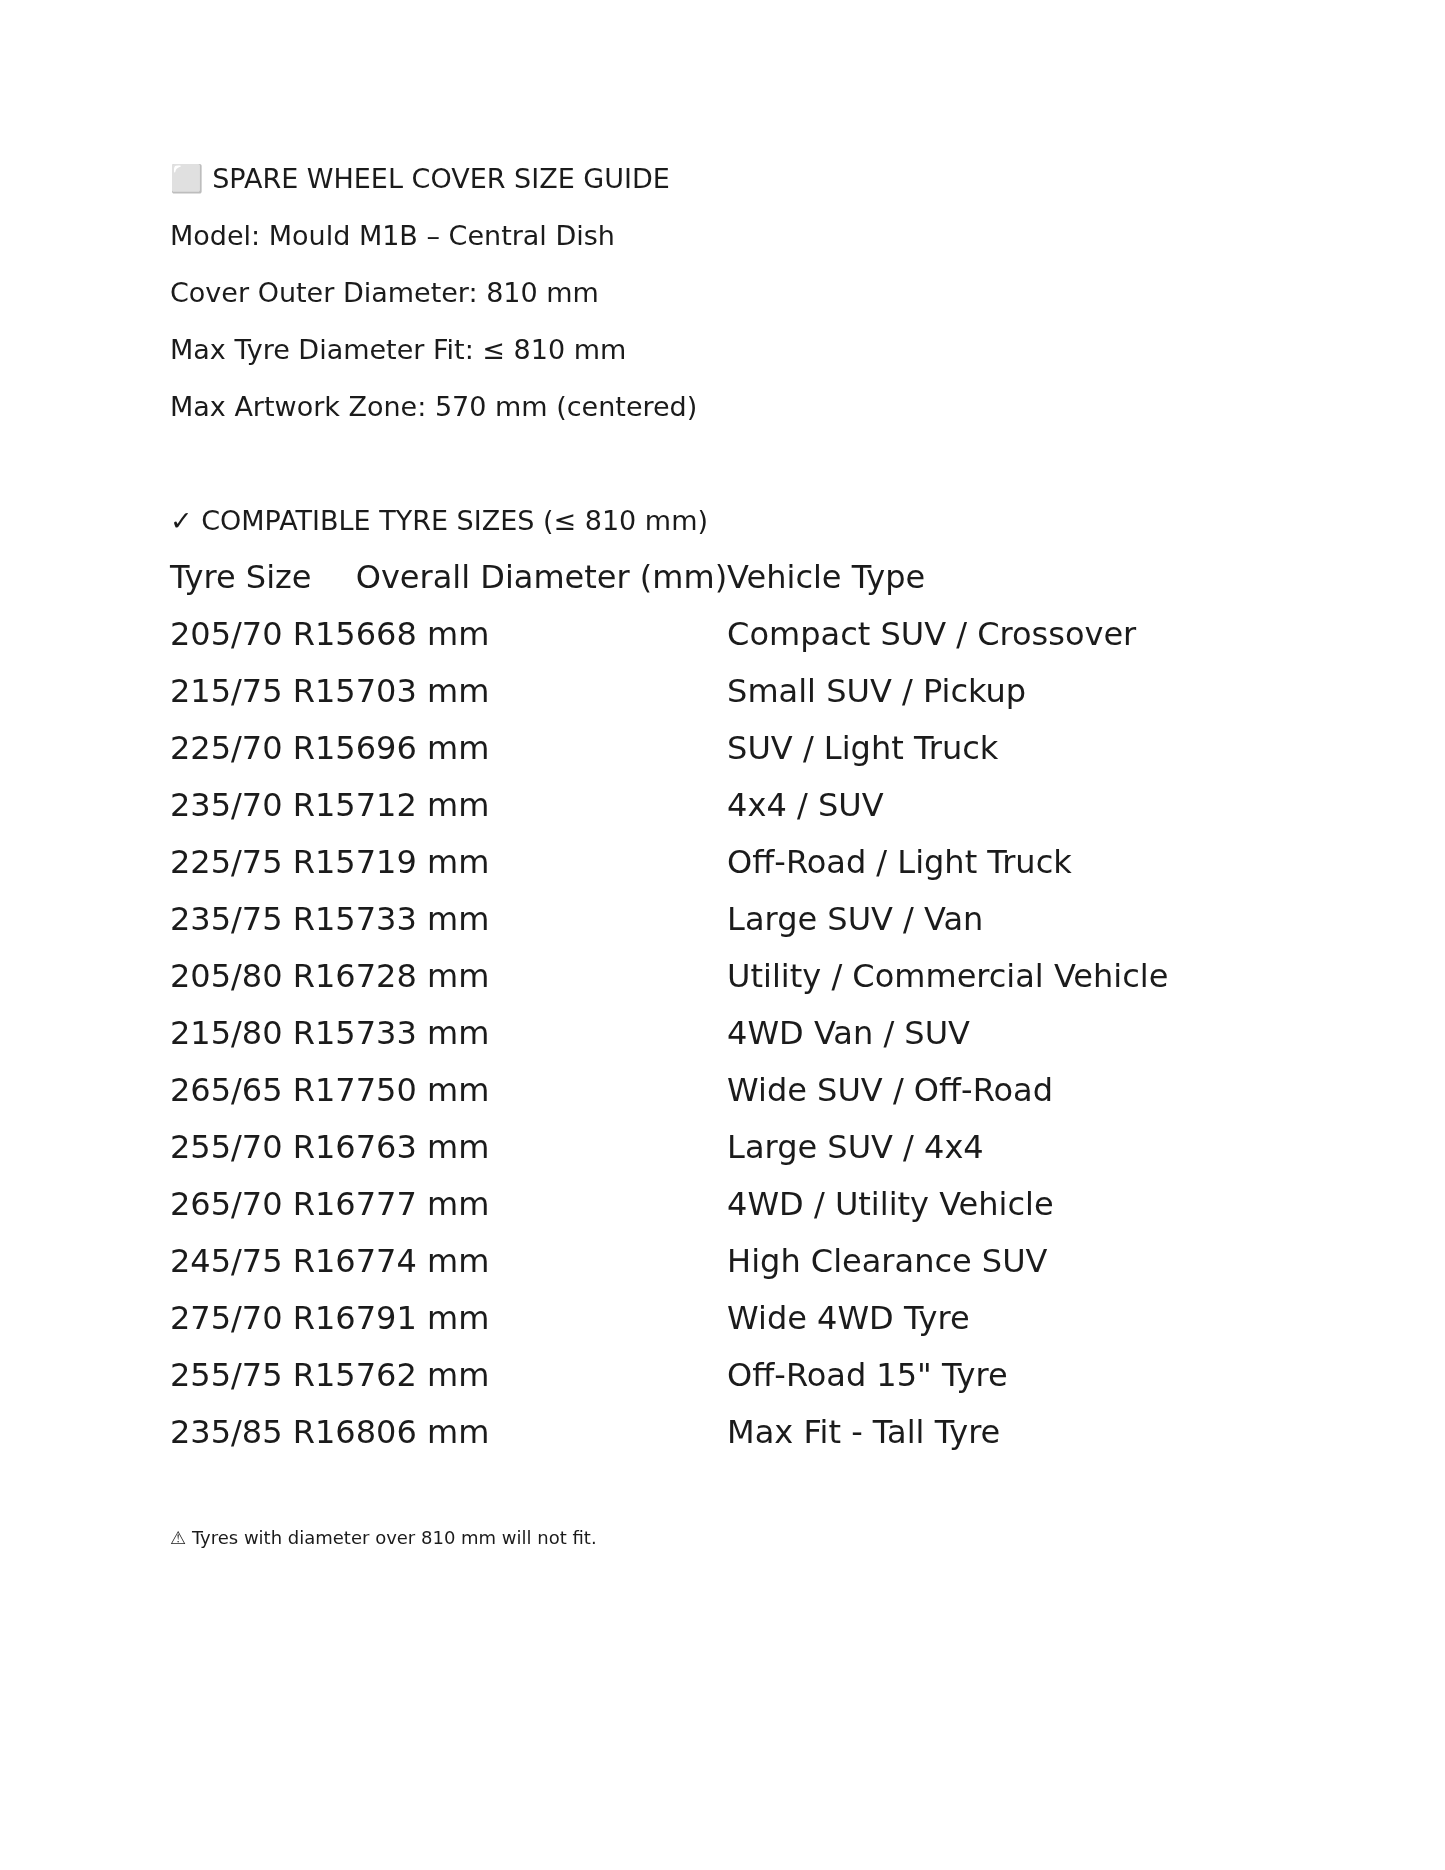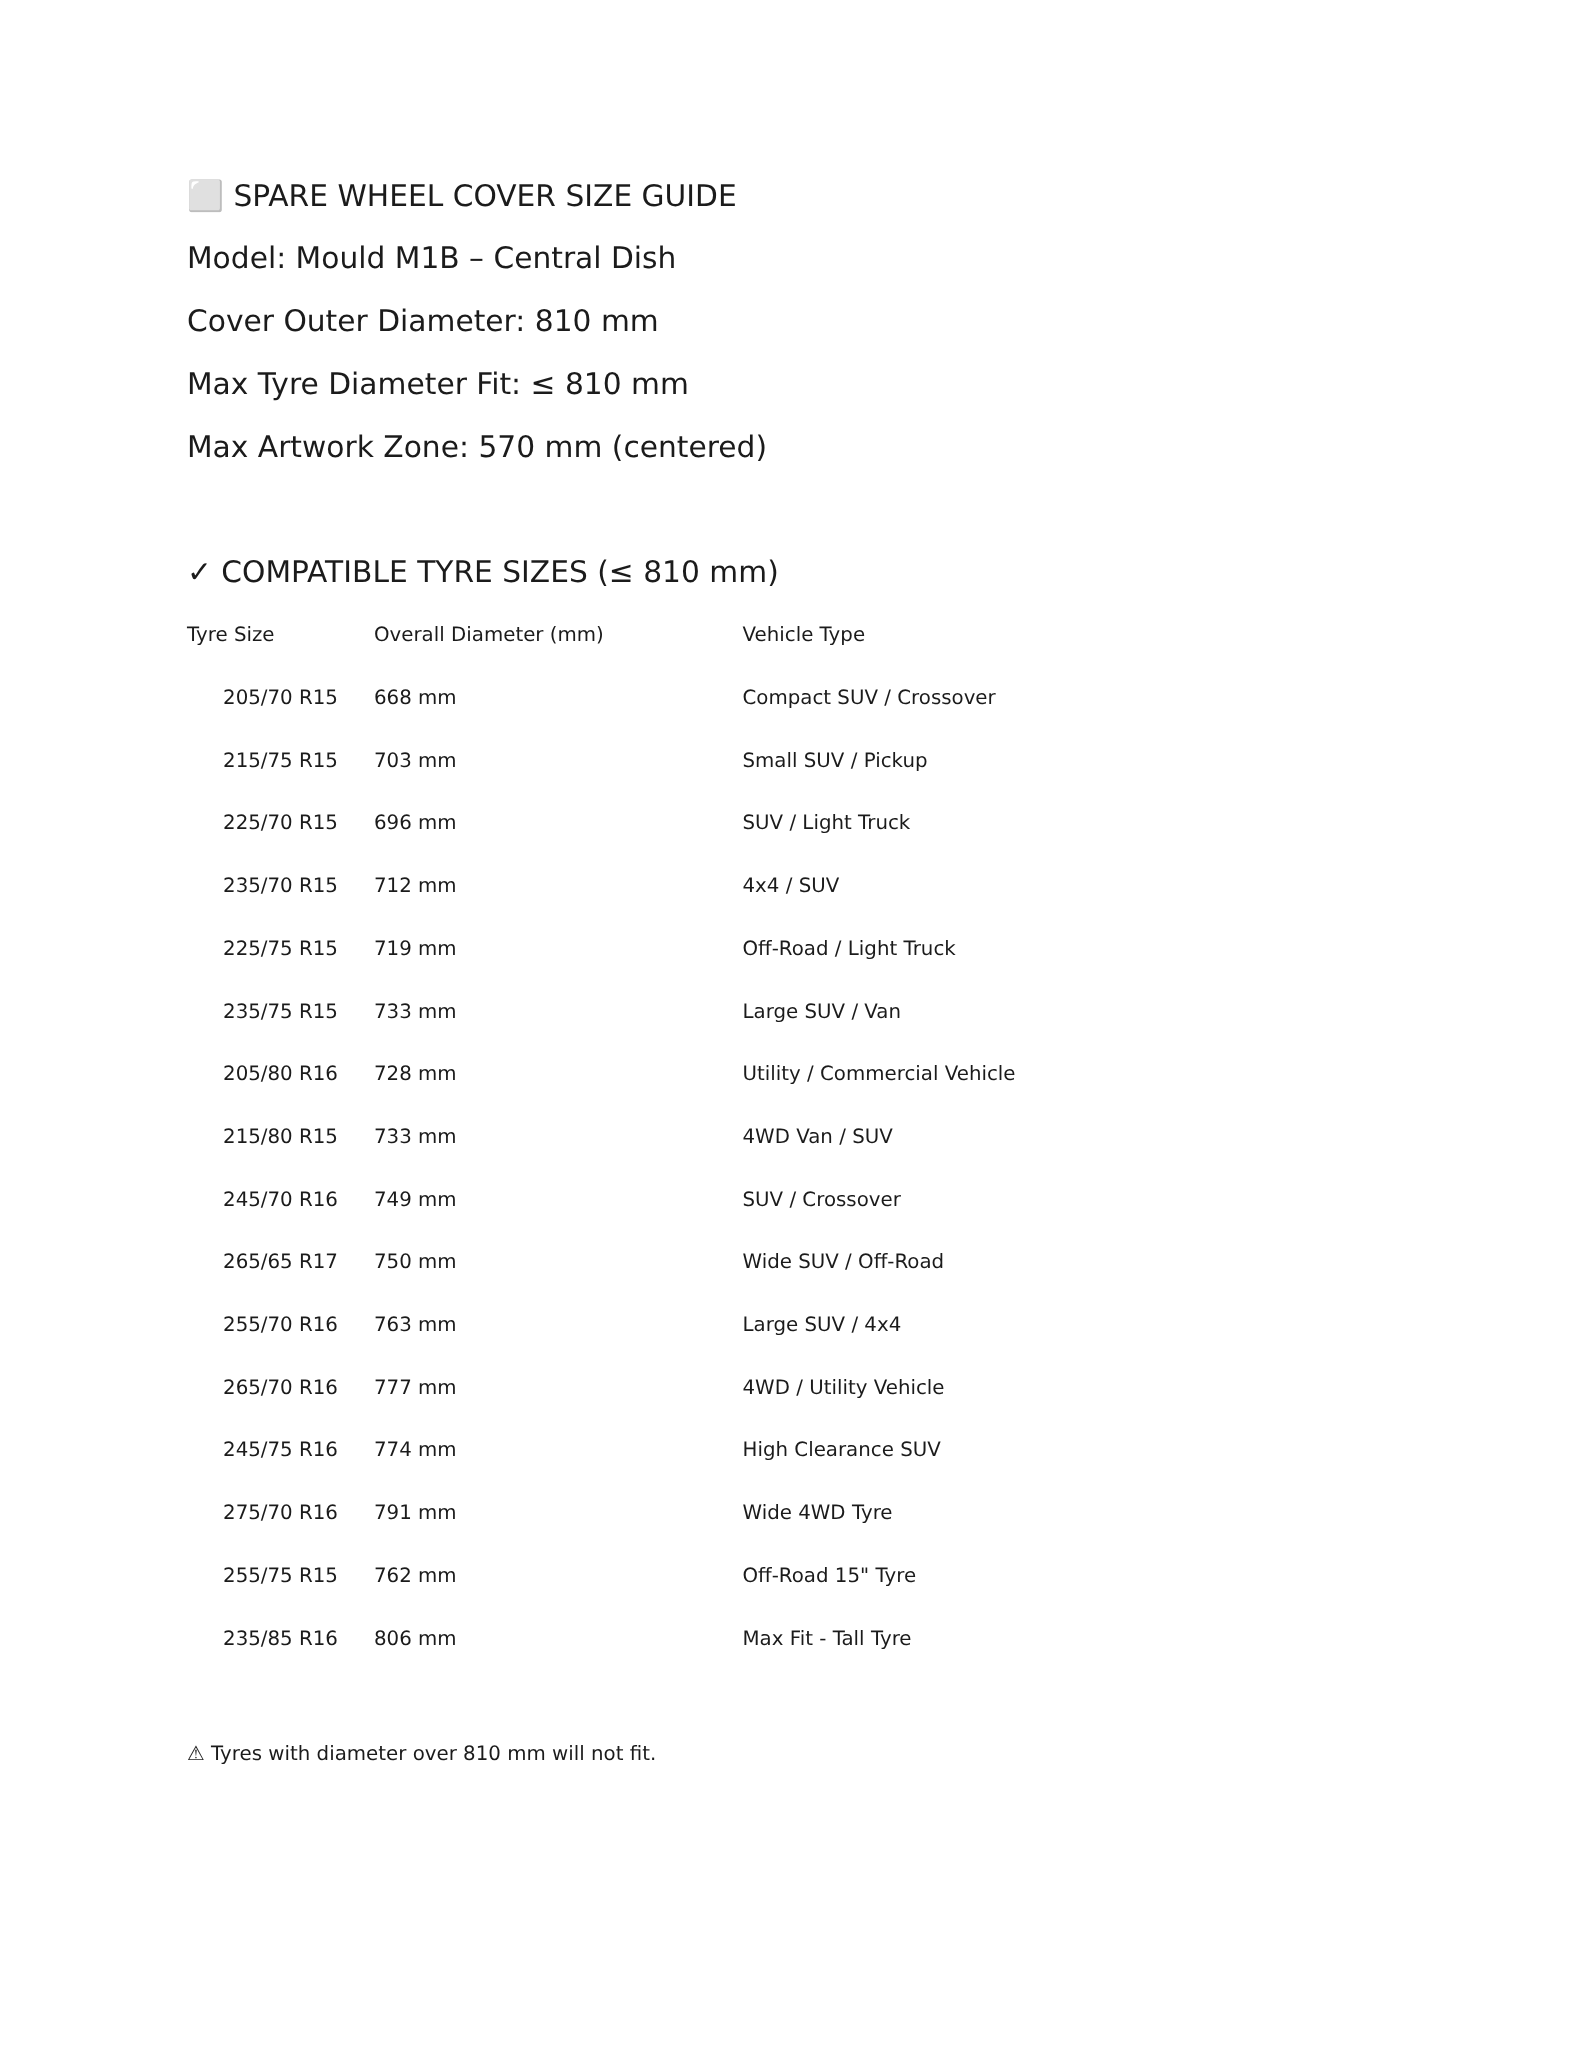--- a/index.html
+++ b/index.html
@@ -38,21 +38,21 @@
     height: 57px;
   }
   .spacer-small {
     height: 48px;
   }
   .tbl {
     border-collapse: collapse;
     table-layout: fixed;
   }
   .tbl td {
-    font-size: 18px;
+    font-size: 32px;
     line-height: 57px;
     padding: 0;
     vertical-align: top;
     white-space: pre;
   }
   .col-size {
     width: 170px;
     text-align: center;
   }
   .col-dia {
@@ -132,25 +132,20 @@
         <td class="col-size">205/80 R16</td>
         <td class="col-dia">728 mm</td>
         <td class="col-type">Utility / Commercial Vehicle</td>
       </tr>
       <tr>
         <td class="col-size">215/80 R15</td>
         <td class="col-dia">733 mm</td>
         <td class="col-type">4WD Van / SUV</td>
       </tr>
       <tr>
-        <td class="col-size">245/70 R16</td>
-        <td class="col-dia">749 mm</td>
-        <td class="col-type">SUV / Crossover</td>
-      </tr>
-      <tr>
         <td class="col-size">265/65 R17</td>
         <td class="col-dia">750 mm</td>
         <td class="col-type">Wide SUV / Off-Road</td>
       </tr>
       <tr>
         <td class="col-size">255/70 R16</td>
         <td class="col-dia">763 mm</td>
         <td class="col-type">Large SUV / 4x4</td>
       </tr>
       <tr>

